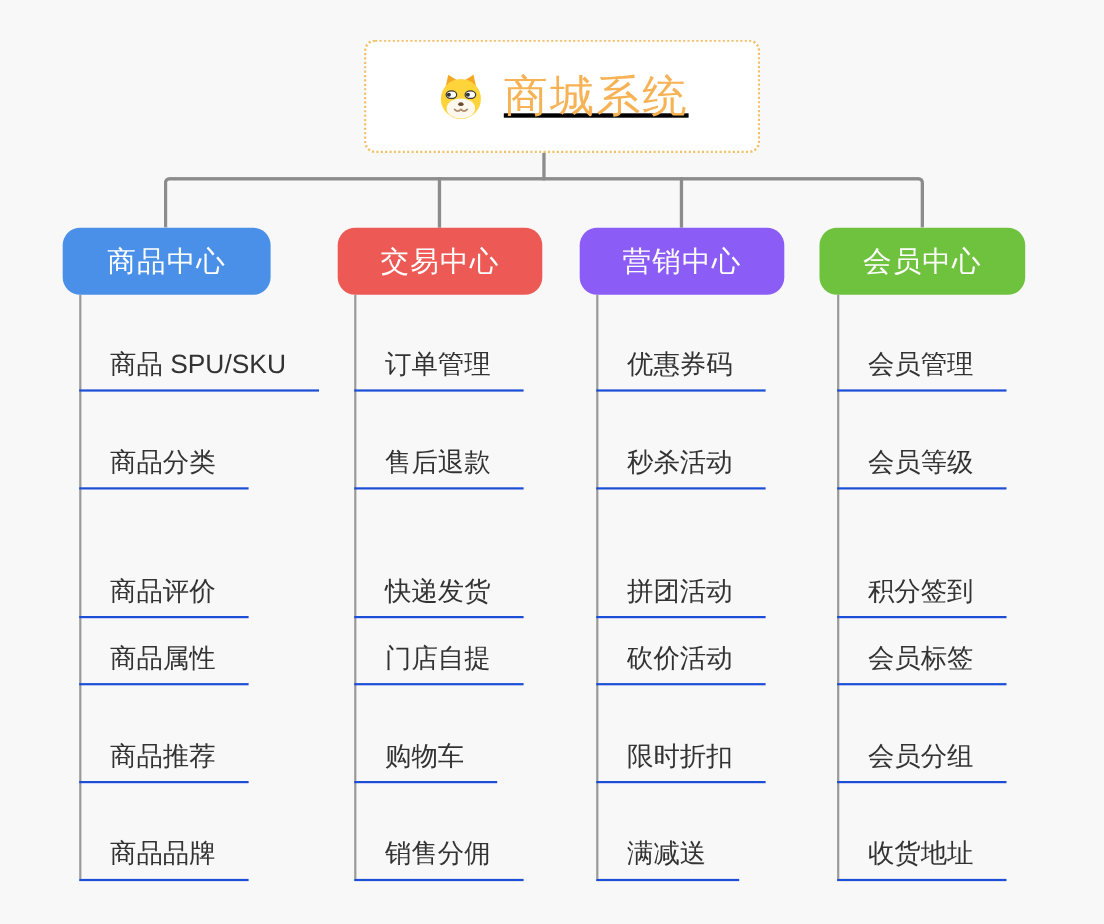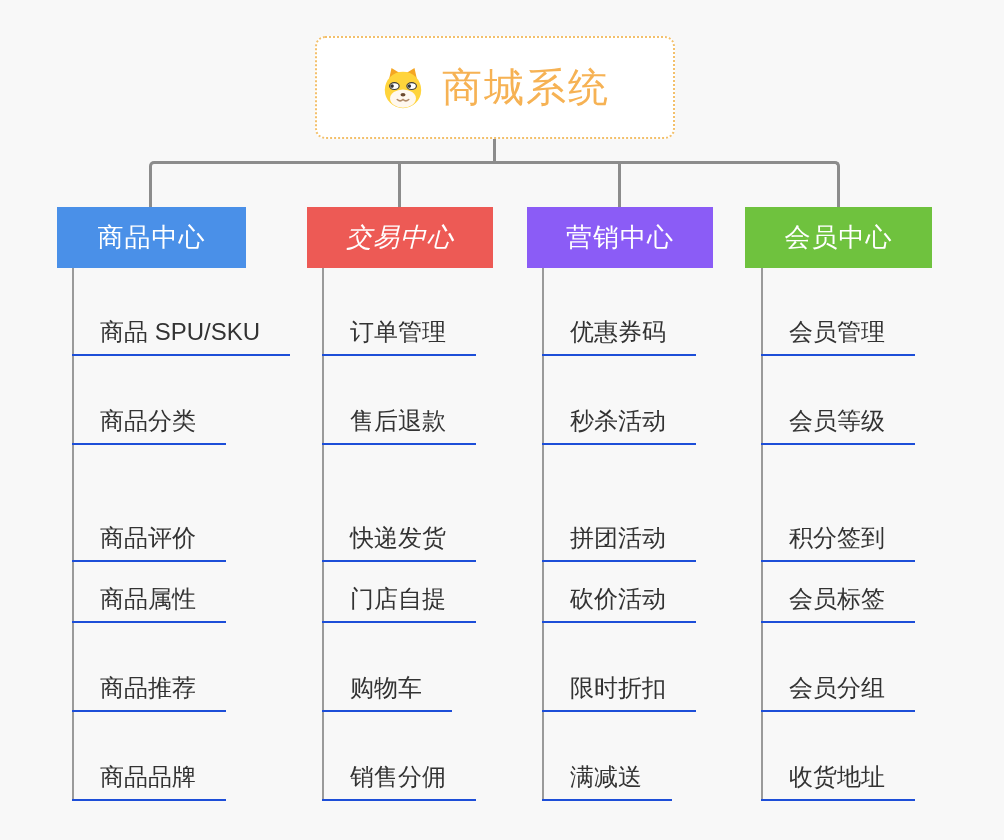--- a/index.html
+++ b/index.html
@@ -6,49 +6,49 @@
   body {
     width:1004px; height:840px;
     background:#f8f8f8;
     font-family:"Liberation Sans","DejaVu Sans",sans-serif;
     overflow:hidden;
   }
   .canvas { position:relative; width:1004px; height:840px; }
 
   
   .root-node {
-    position:absolute; left:315px; top:36px; width:360px; height:103px;
+    position:absolute; left:331px; top:36px; width:360px; height:103px;
     background:#ffffff; border:2px dotted #f3c06b; border-radius:10px;
     box-sizing:border-box;
-    display:flex; align-items:center; justify-content:center; gap:16px;
+    display:flex; align-items:center; justify-content:center; gap:16px;text-decoration:underline;
   }
   .root-label { font-size:40px; color:#f6b254; letter-spacing:2px; white-space:nowrap; }
   .dog { width:46px; height:46px; display:inline-block; }
 
   
   .conn { position:absolute; }
   .root-drop { left:493px; top:139px; width:3px; height:25px; background:#8c8c8c; }
   .rail {
     left:149px; top:161px; width:691px; height:46px; box-sizing:border-box;
     border-top:3px solid #8c8c8c; border-left:3px solid #8c8c8c; border-right:3px solid #8c8c8c;
     border-radius:5px 5px 0 0;
   }
   .drop { top:161px; width:3px; height:46px; background:#8c8c8c; }
   .drop-1 { left:398px; }
   .drop-2 { left:618px; }
 
   
   .branch-node {
-    position:absolute; top:207px; height:61px; border-radius:0;
+    position:absolute; top:207px; height:61px; border-radius:16px;
     display:flex; align-items:center; justify-content:center;
     color:#ffffff; font-size:26px; letter-spacing:1px; white-space:nowrap;
     cursor:pointer;
   }
   .b0 { left:57px;  width:189px; }
-  .b1 { left:307px; width:186px;font-style:italic; }
+  .b1 { left:307px; width:186px; }
   .b2 { left:527px; width:186px; }
   .b3 { left:745px; width:187px; }
 
   
   .trunk { position:absolute; top:268px; width:2px; height:531px; background:#9a9a9a; }
   .t0 { left:72px; } .t1 { left:322px; } .t2 { left:542px; } .t3 { left:761px; }
 
   
   .leaf {
     position:absolute; width:max-content;

